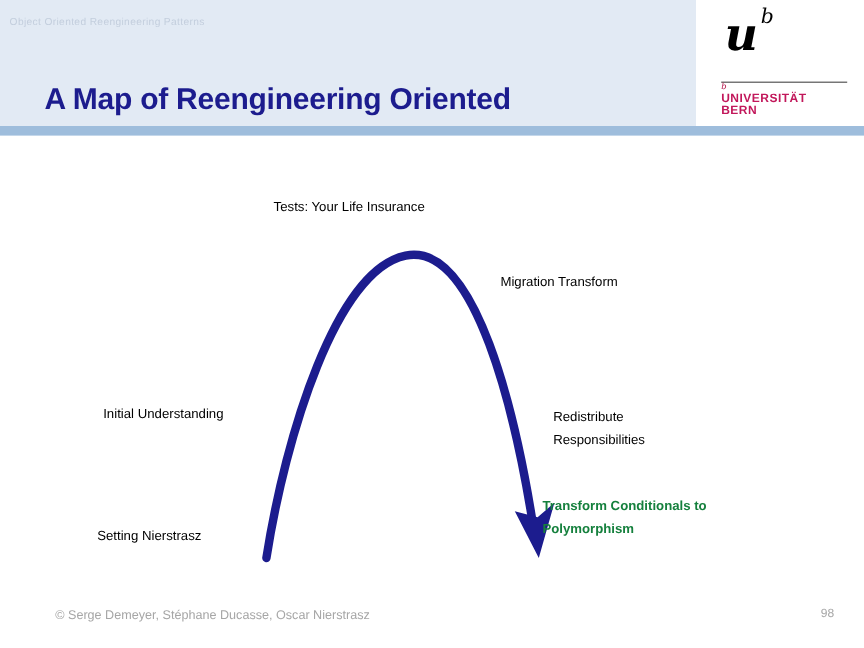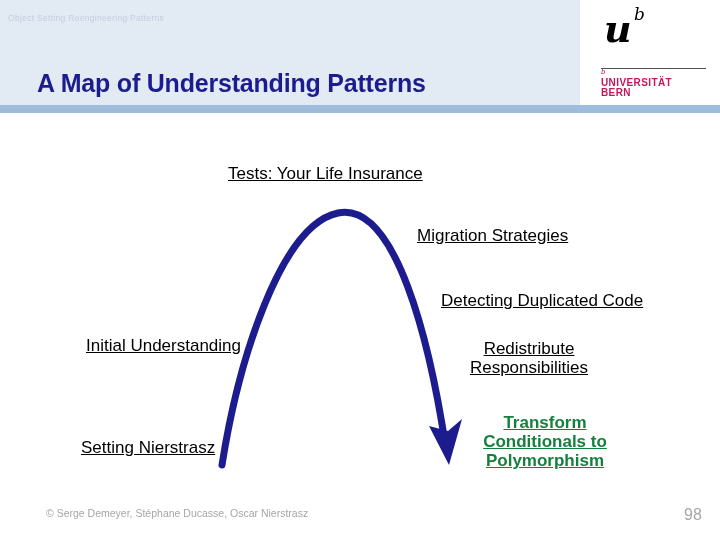--- a/index.html
+++ b/index.html
@@ -129,33 +129,32 @@
   }
   .arc-svg {
     position: absolute;
     left: 0;
     top: 0;
     width: 720px;
     height: 380px;
   }
   .node {
     position: absolute;
-    font-size: 17px;
+    font-size: 11px;
     color: #000000;
     white-space: nowrap;
     line-height: 19px;
-    text-decoration: underline;
   }
   .node.emph {
     color: #15803d;
     font-weight: bold;
   }
   .node.two-line {
     white-space: normal;
-    text-align: center;
+    text-align: left;
     line-height: 19px;
   }
 
   
   .n-tests        { left: 228px; top: 51px; }
   .n-detailed     { left: 94px;  top: 113px; }
   .n-migration    { left: 417px; top: 113px; }
   .n-initial      { left: 86px;  top: 178px; margin-top: 45px; }
   .n-detecting    { left: 441px; top: 178px; }
   .n-first        { left: 126px; top: 250px; }
@@ -176,32 +175,32 @@
     left: 46px;
     top: 14px;
     font-size: 10.5px;
     color: #a6a6a6;
     white-space: nowrap;
   }
   .page-num {
     position: absolute;
     left: 684px;
     top: 13px;
-    font-size: 16px;
+    font-size: 10px;
     color: #a6a6a6;
   }
 </style>
 </head>
 <body>
 
 <div class="slide-header">
   <div class="header-bg"></div>
   <div class="header-rule"></div>
-  <div class="kicker">Object Setting Reengineering Patterns</div>
-  <h1 class="slide-title">A Map of Understanding Patterns</h1>
+  <div class="kicker">Object Oriented Reengineering Patterns</div>
+  <h1 class="slide-title">A Map of Reengineering Oriented</h1>
 
   <div class="logo">
     <span class="logo-u">u</span>
     <span class="logo-sup">b</span>
     <div class="logo-line"></div>
     <span class="logo-tiny-b">b</span>
     <div class="logo-name">
       <div>UNIVERSITÄT</div>
       <div>BERN</div>
     </div>
@@ -209,23 +208,22 @@
 </div>
 
 <div class="diagram">
 
   <svg class="arc-svg" viewBox="0 0 720 380">
     <path d="M 222 352 C 238 250, 280 112, 338 100 C 396 88, 430 230, 446 336" fill="none" stroke="#1c1c8e" stroke-width="7" stroke-linecap="round"></path>
     <polygon points="449,352 429,313 448,318 462,306" fill="#1c1c8e"></polygon>
   </svg>
 
   <div class="node n-tests">Tests: Your Life Insurance</div>
-  <div class="node n-migration">Migration Strategies</div>
+  <div class="node n-migration">Migration Transform</div>
   <div class="node n-initial">Initial Understanding</div>
-  <div class="node n-detecting">Detecting Duplicated Code</div>
   <div class="node two-line n-redistribute">Redistribute Responsibilities</div>
   <div class="node n-setting">Setting Nierstrasz</div>
   <div class="node two-line emph n-transform">Transform Conditionals to Polymorphism</div>
 </div>
 
 <div class="footer">
   <div class="copyright">© Serge Demeyer, Stéphane Ducasse, Oscar Nierstrasz</div>
   <div class="page-num">98</div>
 </div>
 

